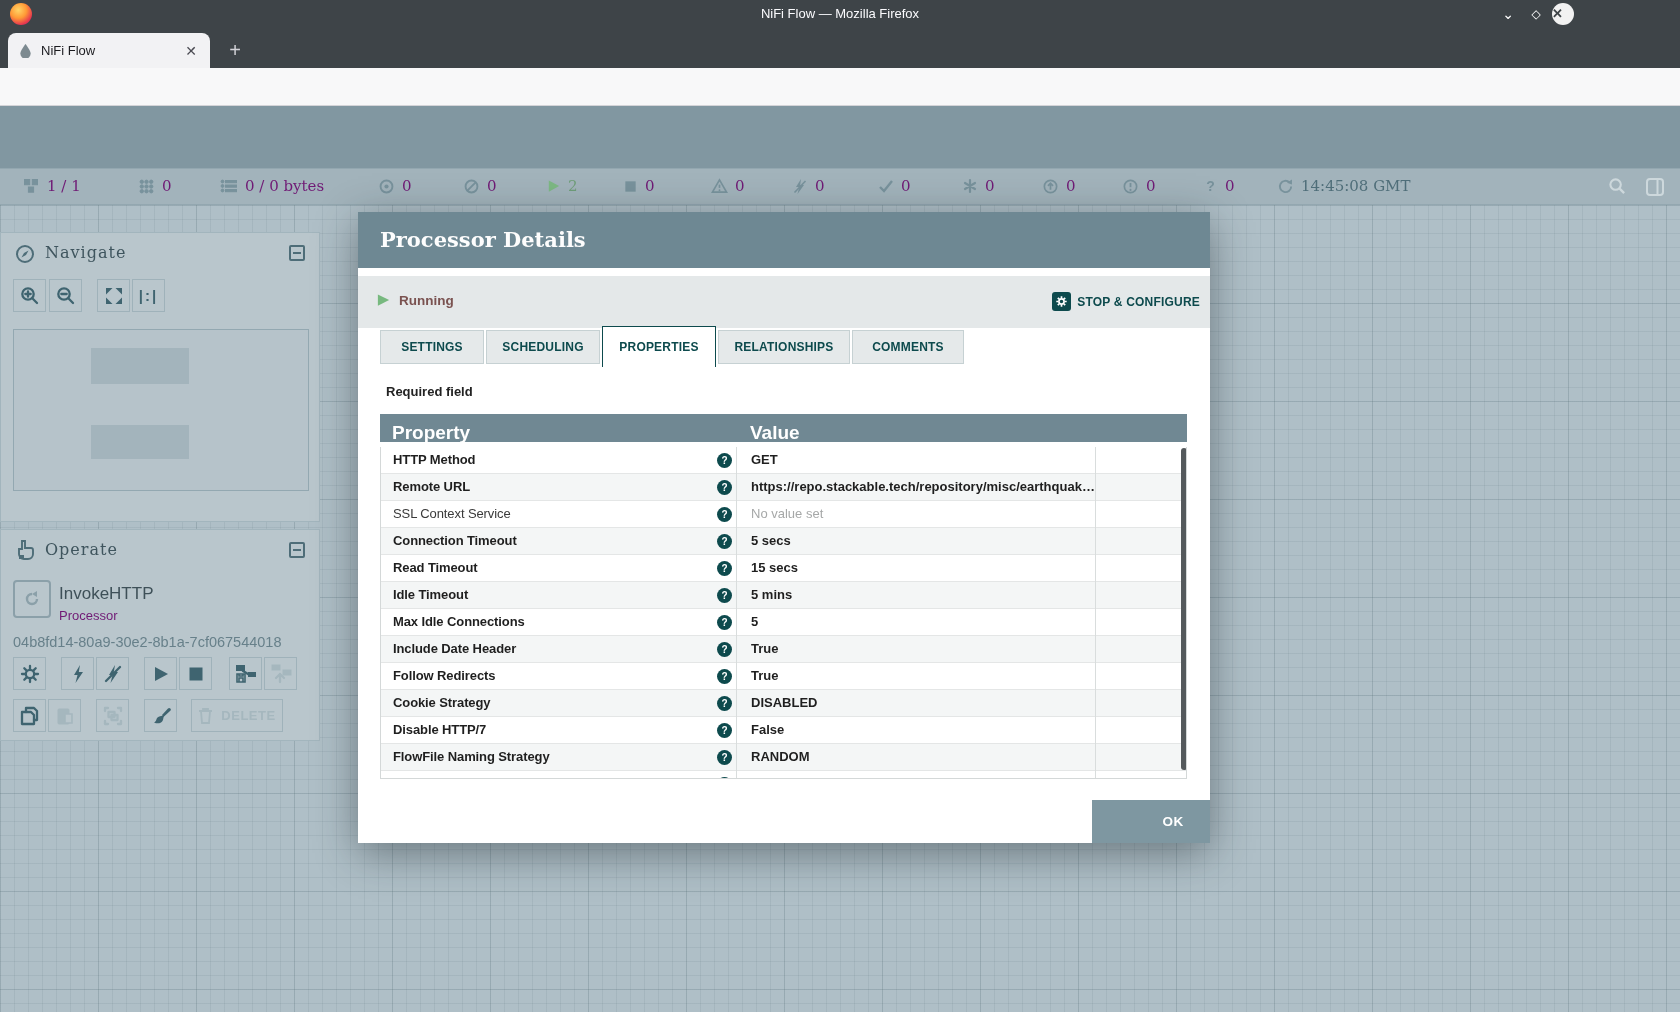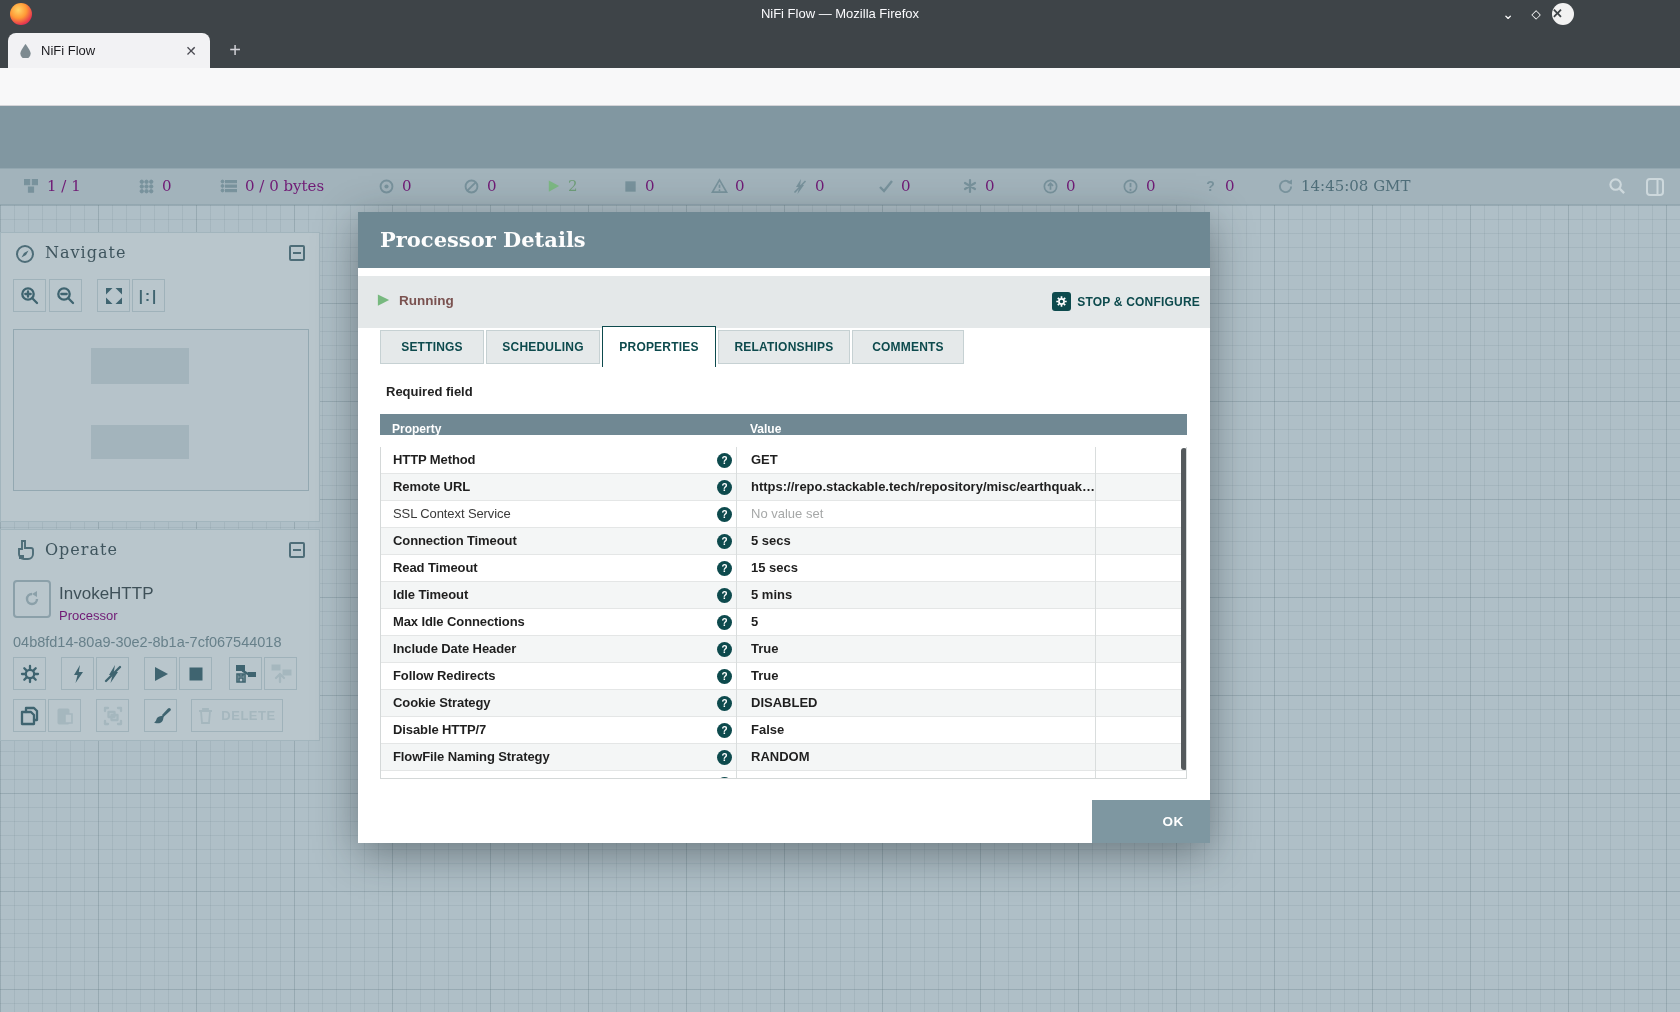--- a/index.html
+++ b/index.html
@@ -97,22 +97,22 @@
   #dlg-title { position:absolute; left:22px; top:15px; font-family:"DejaVu Serif",serif; font-size:21px; font-weight:bold; color:#fdfdfd; }
   #dlg-status { left:0; top:56px; width:852px; height:52px; background:#e4e8e9; position:absolute;margin-top:8px; }
   #dlg-run { position:absolute; left:18px; top:16px; display:flex; align-items:center; gap:8px;
     font-size:13.5px; font-weight:bold; color:#7a5250; }
   #stop-config { position:absolute; right:10px; top:16px; display:flex; align-items:center; gap:6px;
     font-size:12px; font-weight:bold; color:#0d4a4d; letter-spacing:.2px; }
   .tab { position:absolute; top:118px; height:34px; background:#e5e9ea; border:1px solid #c6d1d3;
     display:flex; align-items:center; justify-content:center; font-size:12px; font-weight:bold; color:#0d4a4d; letter-spacing:.2px; }
   .tab.active { top:114px; height:41px; background:#ffffff; border:1px solid #0d4a4d; border-bottom:none; }
   #req-field { position:absolute; left:28px; top:172px; font-size:13px; font-weight:bold; color:#222; }
-  #ptable-head { position:absolute; left:22px; top:202px; width:807px; height:21px; background:#708893;
-    color:#fff; font-weight:bold; font-size:12px;text-decoration:underline; }
+  #ptable-head { position:absolute; left:22px; top:202px; width:807px; height:28px; background:#708893;
+    color:#fff; font-weight:bold; font-size:19px;text-decoration:underline; }
   #col-prop { position:absolute; left:12px; top:8px; }
   #col-val { position:absolute; left:370px; top:8px; }
   #ptable-rows { position:absolute; left:22px; top:235px; width:807px; height:332px; overflow:hidden;
     border:1px solid #d4d8d8; border-top:none; background:#fff; }
   .prow { position:relative; width:100%; height:27px; border-bottom:1px solid #e4e6e6; font-size:13px; color:#1f1f1f; }
   .prow:nth-child(even) { background:#f4f6f6; }
   .pname { position:absolute; left:12px; top:5px; font-weight:bold; letter-spacing:-.1px; }
   .pval  { position:absolute; left:370px; top:5px; font-weight:bold; }
   .prow.optional .pname { font-weight:normal; color:#3a3a3a;text-align:right; }
   .prow.empty .pval { font-weight:normal; color:#a6a8a8; }

